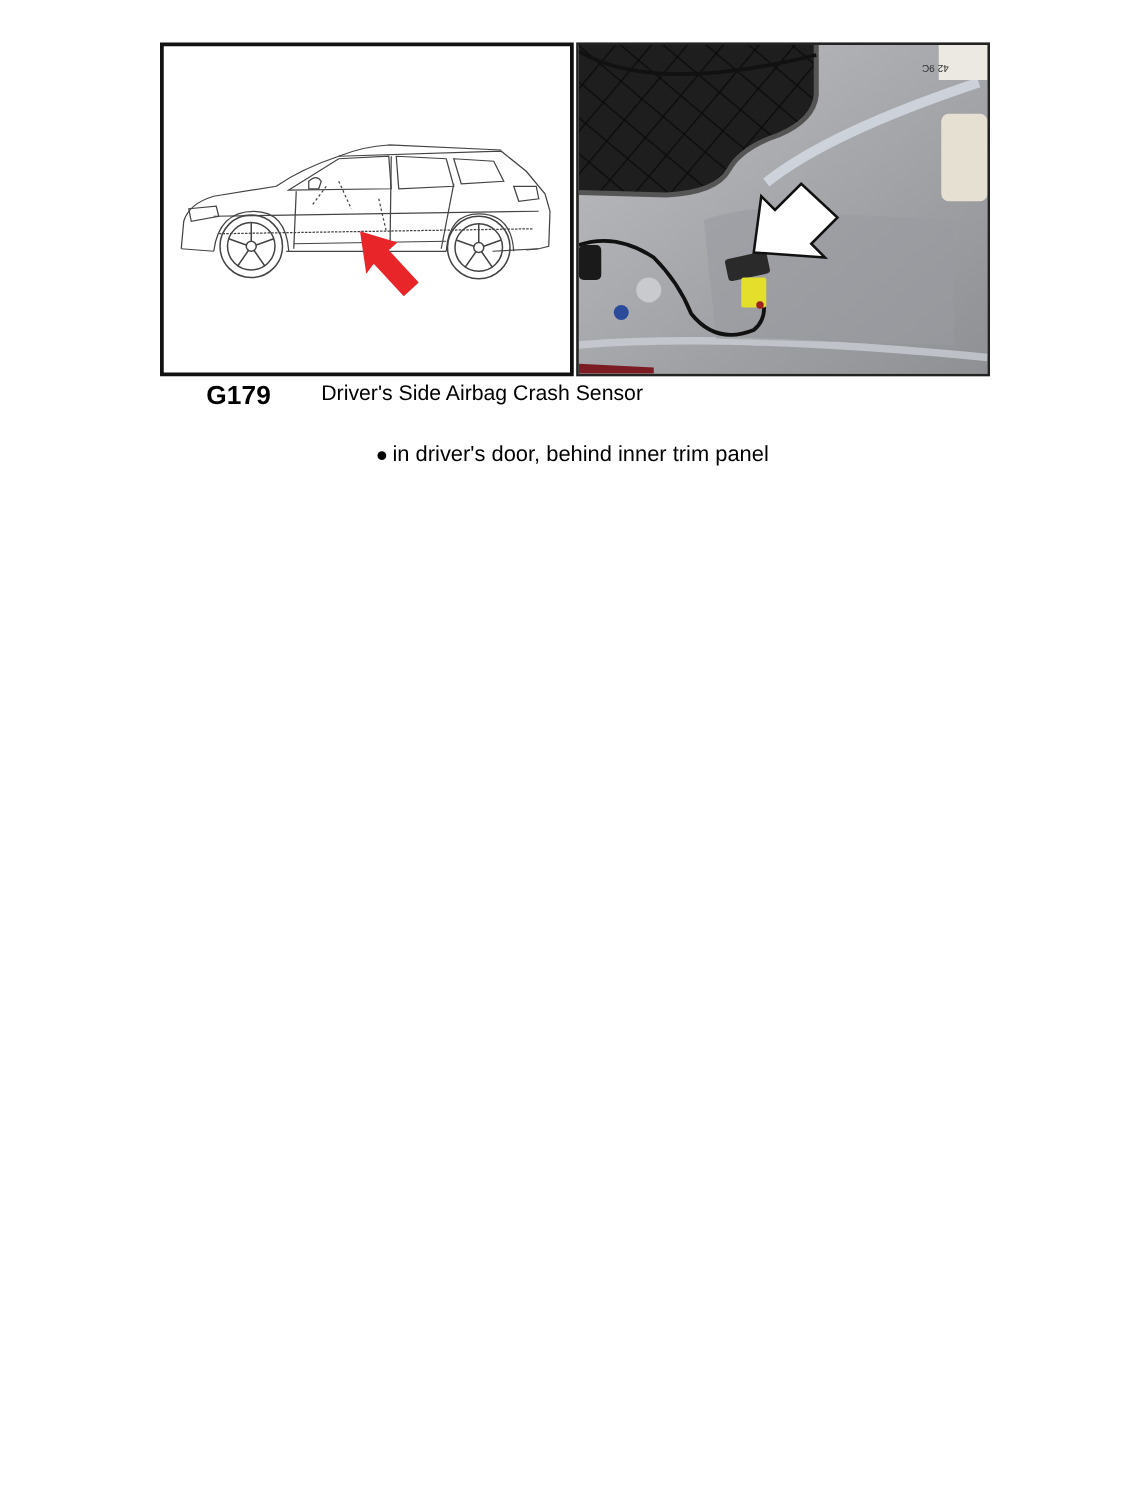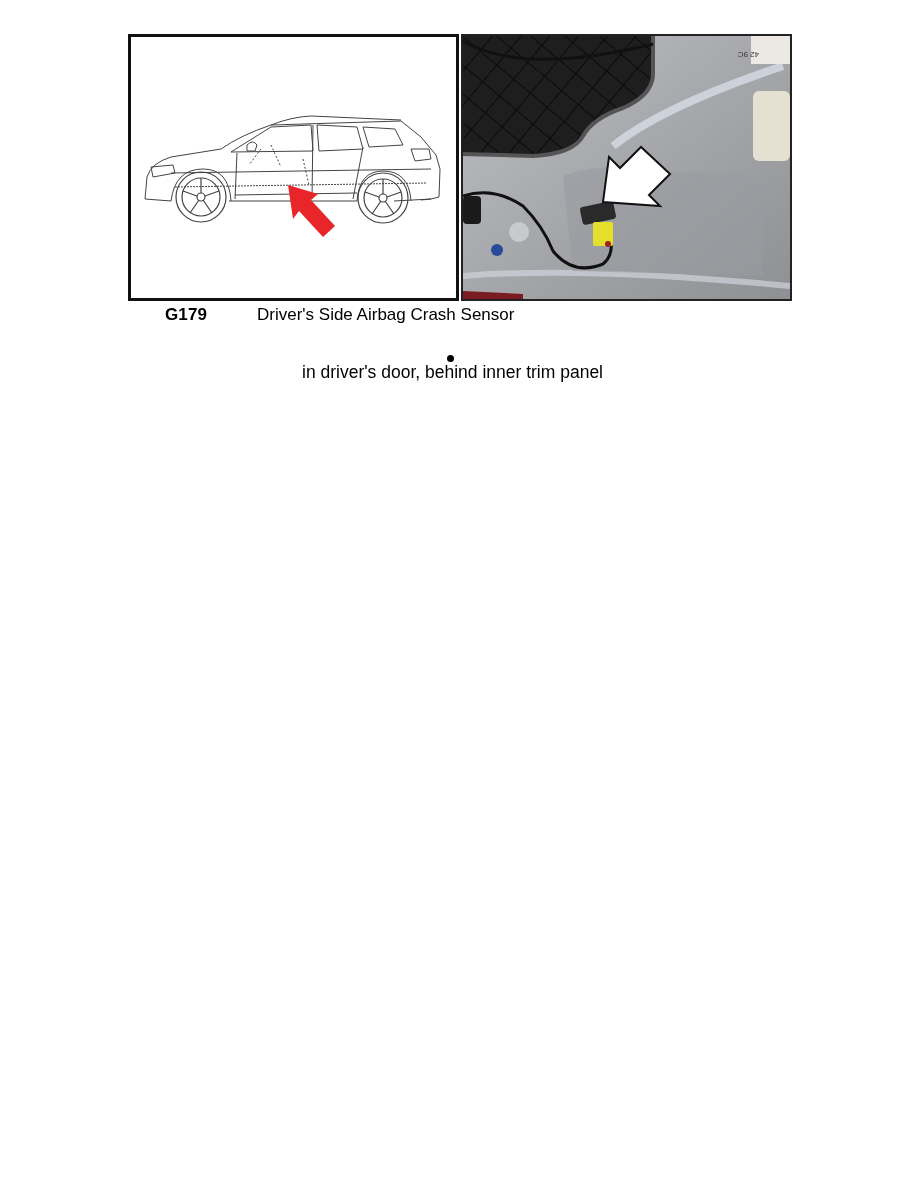--- a/index.html
+++ b/index.html
@@ -1,22 +1,22 @@
 <!DOCTYPE html>
 <html><head>
 <meta charset="utf-8">
 <style>
   html, body { margin:0; padding:0; background:#ffffff; }
   body { width:918px; height:1188px; position:relative; overflow:hidden; font-family:"Liberation Sans", sans-serif; color:#000; }
   .fig-left { position:absolute; left:128px; top:34px; width:331px; height:267px; box-sizing:border-box; border:3px solid #111; background:#fff; overflow:hidden; }
   .fig-right { position:absolute; left:461px; top:34px; width:331px; height:267px; box-sizing:border-box; border:2px solid #222; overflow:hidden; background:#a9aaae; }
   .fig-left svg, .fig-right svg { position:absolute; left:0; top:0; display:block; }
-  .caption-id { position:absolute; left:165px; top:305px; font-weight:bold; font-size:17px; letter-spacing:0.1px; }
+  .caption-id { position:absolute; left:165px; top:305px; font-weight:bold; font-size:21px; letter-spacing:0.1px; }
   .caption-title { position:absolute; left:257px; top:305px; font-weight:normal; font-size:17px; }
-  .bullet-row { position:absolute; left:302px; top:353px; font-size:17.5px; display:flex; align-items:center;flex-direction:column; }
+  .bullet-row { position:absolute; left:302px; top:353px; font-size:17.5px; display:flex; align-items:center; }
   .bullet-dot { width:7px; height:7px; border-radius:50%; background:#000; margin-right:5px; margin-top:2px; }
 </style>
 </head>
 <body>
 
 <div class="fig-left">
   <svg width="325" height="261" viewBox="0 0 325 261">
     <g fill="none" stroke="#444" stroke-width="1">
 
       <path d="M14 162 L16 140 Q20 126 40 120 L90 112 Q110 98 140 88 L270 84 L290 100 L305 118 L309 132 L308 160 L300 162 L290 163"></path>

